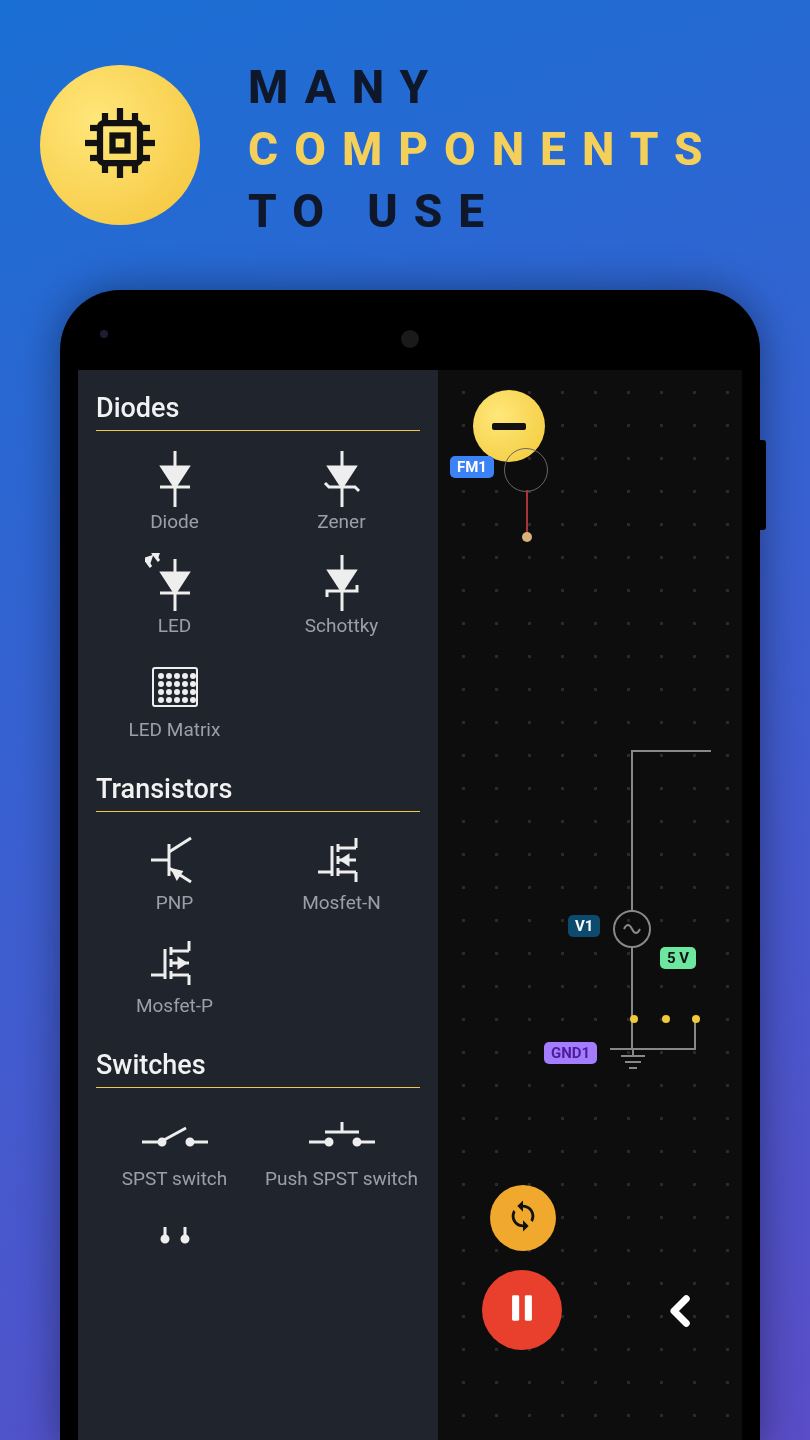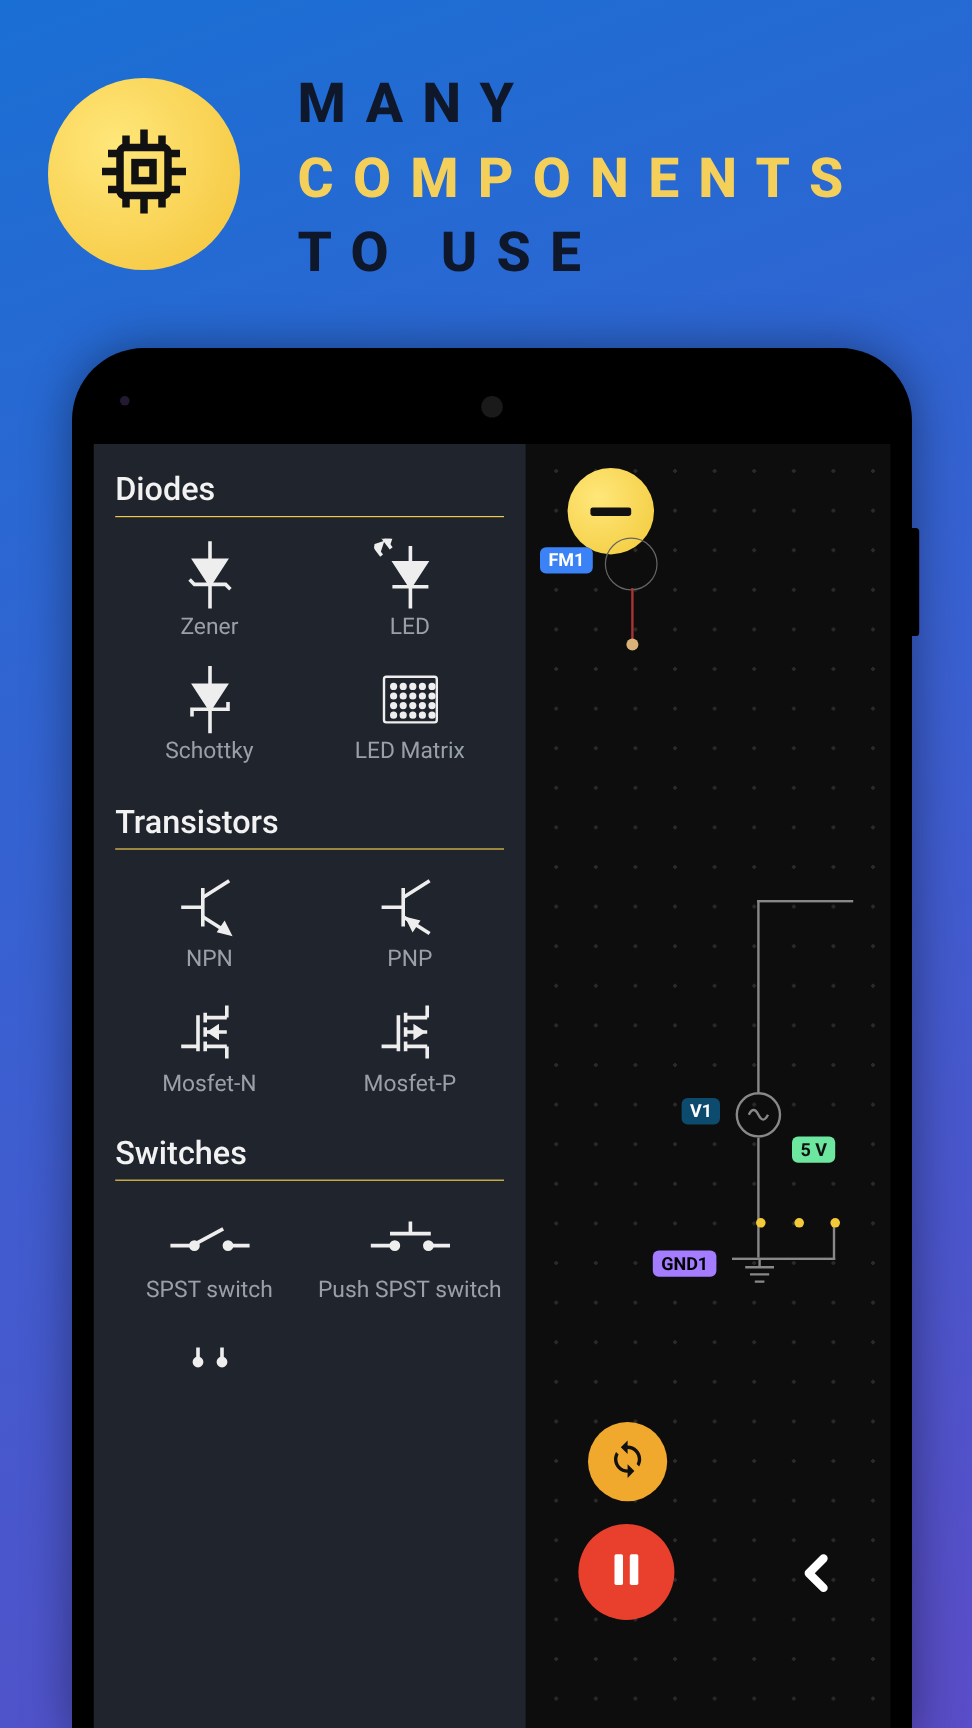--- a/index.html
+++ b/index.html
@@ -162,21 +162,21 @@
     position:absolute;
     font-size:15px;
     font-weight:700;
     padding:2px 7px;
     border-radius:5px;
     color:#111;
   }
   .tag-fm1 { left:372px; top:86px; background:#3b82f6; color:#fff; }
   .tag-v1  { left:490px; top:545px; background:#0c4a6e; color:#fff; }
   .tag-5v  { left:582px; top:577px; background:#6de6a0; }
-  .tag-gnd { left:466px; top:672px; background:#a47cff; color:#000000; }
+  .tag-gnd { left:466px; top:672px; background:#a47cff; color:#4c1d95; }
 
   .meter {
     position:absolute;
     left:426px; top:78px;
     width:44px;height:44px;
     border:1.5px solid #666;
     border-radius:50%;
     display:flex;align-items:center;justify-content:center;
     color:#666;font-size:12px;
   }
@@ -317,20 +317,30 @@
 
     <div class="panel">
 
       <div class="section-title">Diodes</div>
       <div class="grid">
         <div class="item">
           <span class="ico">
               <svg width="50" height="60" stroke="#eee" stroke-width="3" fill="#eee">
                 <line x1="25" y1="2" x2="25" y2="58"></line>
                 <polygon points="12,18 38,18 25,38"></polygon>
+                <line x1="10" y1="38" x2="40" y2="38"></line>
+              </svg>
+            </span>
+          <span class="lbl">Diode</span>
+        </div>
+        <div class="item">
+          <span class="ico">
+              <svg width="50" height="60" stroke="#eee" stroke-width="3" fill="#eee">
+                <line x1="25" y1="2" x2="25" y2="58"></line>
+                <polygon points="12,18 38,18 25,38"></polygon>
                 <path d="M8 34 L12 38 L38 38 L42 42" fill="none"></path>
               </svg>
             </span>
           <span class="lbl">Zener</span>
         </div>
         <div class="item">
           <span class="ico">
               <svg width="60" height="60" stroke="#eee" stroke-width="3" fill="#eee">
                 <line x1="30" y1="6" x2="30" y2="58"></line>
                 <polygon points="17,20 43,20 30,40"></polygon>
@@ -387,32 +397,20 @@
 
       <div class="section-title">Transistors</div>
       <div class="grid">
         <div class="item">
           <span class="ico">
               <svg width="56" height="52" stroke="#eee" stroke-width="3" fill="none">
                 <line x1="4" y1="26" x2="22" y2="26"></line>
                 <line x1="22" y1="10" x2="22" y2="42"></line>
                 <line x1="22" y1="18" x2="44" y2="4"></line>
                 <line x1="22" y1="34" x2="44" y2="48"></line>
-                <polygon points="44,48 36,46 40,40" fill="#eee"></polygon>
-              </svg>
-            </span>
-          <span class="lbl">NPN</span>
-        </div>
-        <div class="item">
-          <span class="ico">
-              <svg width="56" height="52" stroke="#eee" stroke-width="3" fill="none">
-                <line x1="4" y1="26" x2="22" y2="26"></line>
-                <line x1="22" y1="10" x2="22" y2="42"></line>
-                <line x1="22" y1="18" x2="44" y2="4"></line>
-                <line x1="22" y1="34" x2="44" y2="48"></line>
                 <polygon points="26,36 34,38 30,44" fill="#eee"></polygon>
               </svg>
             </span>
           <span class="lbl">PNP</span>
         </div>
         <div class="item">
           <span class="ico">
               <svg width="56" height="52" stroke="#eee" stroke-width="3" fill="none">
                 <line x1="4" y1="38" x2="18" y2="38"></line>
                 <line x1="18" y1="12" x2="18" y2="42"></line>

